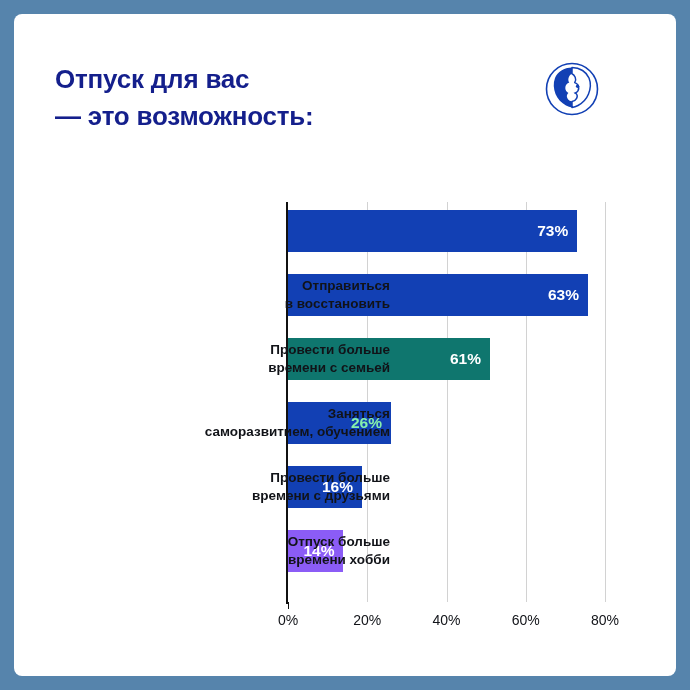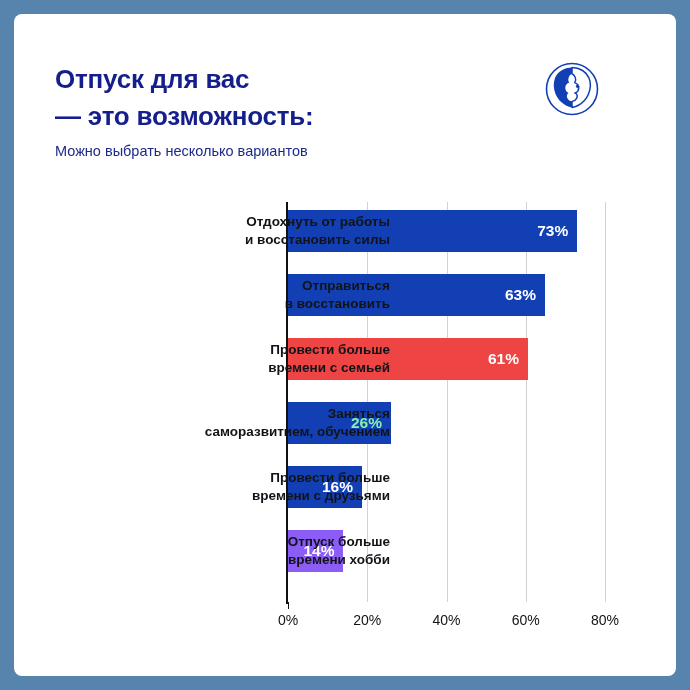--- a/index.html
+++ b/index.html
@@ -150,21 +150,20 @@
 </style>
 </head>
 <body>
 
 <div id="frame">
   <div id="card">
 
     <div id="header">
       <div class="title-line" id="title-line-1">Отпуск для вас</div>
       <div class="title-line" id="title-line-2">— это возможность:</div>
-      <div id="subtitle">Можно выбрать несколько вариантов</div>
 
       <div id="logo">
         <svg width="56" height="56" viewBox="0 0 56 56">
           <circle cx="28" cy="28" r="25.5" fill="#ffffff" stroke="#1240b4" stroke-width="1.6"></circle>
           <path d="M28 6.5
                    C20 6.5 13.5 11 11 17
                    C9 22 9.5 28 11.5 33
                    C13.5 38 17.5 42 22 44.5
                    C24 45.6 26 46.2 28 46.4
                    L28 40.5
@@ -206,47 +205,45 @@
           <div class="gridline" style="left: 237.75px;"></div>
           <div class="tick-label" style="left: 237.75px;">60%</div>
           <div class="gridline" style="left: 317px;"></div>
           <div class="tick-label" style="left: 317px;">80%</div>
           <div class="bar-row" style="top: 8px; width: 317px;">
             <div class="bar" style="width: 289.262px; background: rgb(18, 64, 180);">
               <div class="bar-value" style="color: rgb(255, 255, 255);">73%</div>
             </div>
           </div>
           <div class="bar-row" style="top: 72px; width: 317px;">
-            <div class="bar" style="width: 257px; background: rgb(18, 64, 180);">
+            <div class="bar" style="width: 300px; background: rgb(18, 64, 180);">
               <div class="bar-value" style="color: rgb(255, 255, 255);">63%</div>
             </div>
           </div>
           <div class="bar-row" style="top: 136px; width: 317px;">
-            <div class="bar" style="width: 240px; background: #ef4444;">
+            <div class="bar" style="width: 202px; background: #0f766e;">
               <div class="bar-value" style="color: rgb(255, 255, 255);">61%</div>
             </div>
           </div>
           <div class="bar-row" style="top: 200px; width: 317px;">
             <div class="bar" style="width: 103.025px; background: rgb(18, 64, 180);">
               <div class="bar-value" style="color: #86efac;">26%</div>
             </div>
           </div>
           <div class="bar-row" style="top: 264px; width: 317px;">
             <div class="bar" style="width: 74px; background: rgb(18, 64, 180);">
               <div class="bar-value" style="color: rgb(255, 255, 255);">16%</div>
             </div>
           </div>
           <div class="bar-row" style="top: 328px; width: 317px;">
             <div class="bar" style="width: 55.475px; background: #8b5cf6;">
               <div class="bar-value" style="color: rgb(255, 255, 255);">14%</div>
             </div>
           </div>
         </div>
-    <div class="cat-label" style="top: 29px;">Отдохнуть от работы
-и восстановить силы</div>
         <div class="cat-label" style="top: 93px;">Отправиться
 в восстановить</div>
         <div class="cat-label" style="top: 157px;">Провести больше
 времени с семьей</div>
         <div class="cat-label" style="top: 221px;">Заняться
 саморазвитием, обучением</div>
         <div class="cat-label" style="top: 285px;">Провести больше
 времени с друзьями</div>
         <div class="cat-label" style="top: 349px;">Отпуск больше
 времени хобби</div>

